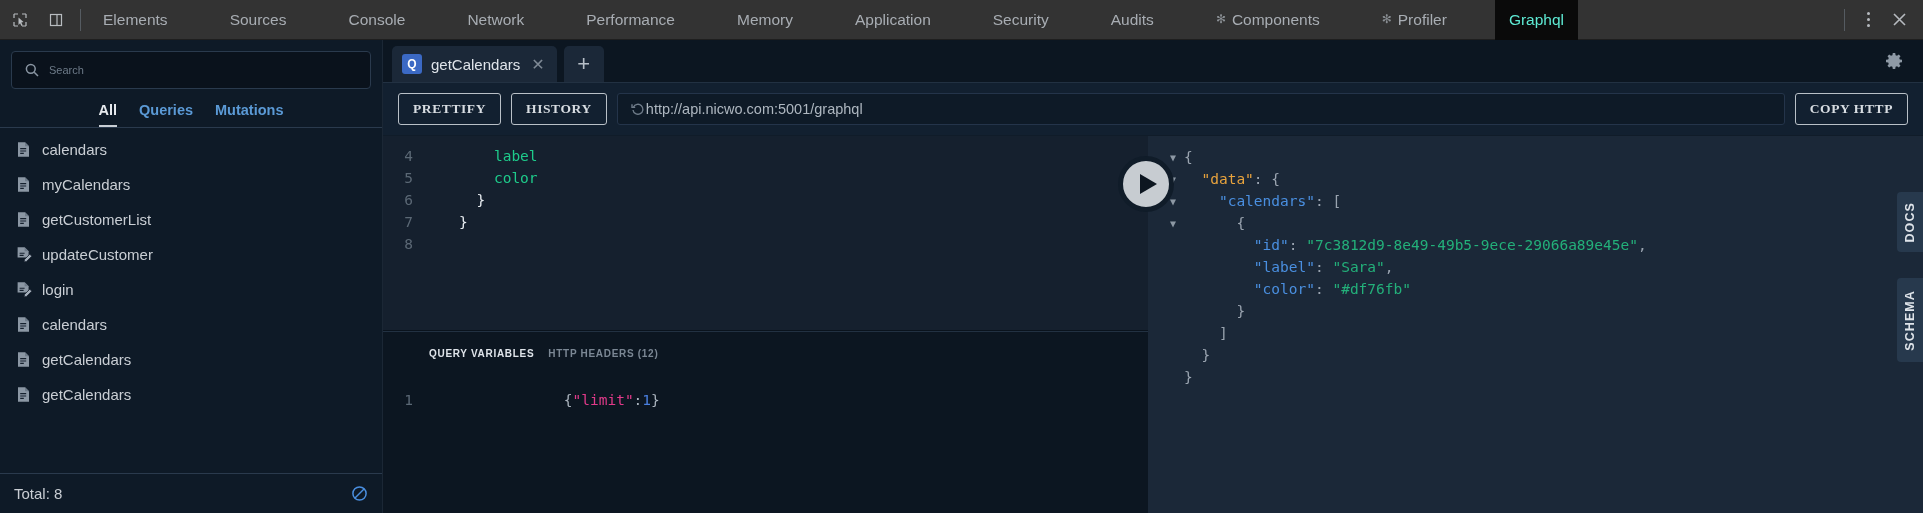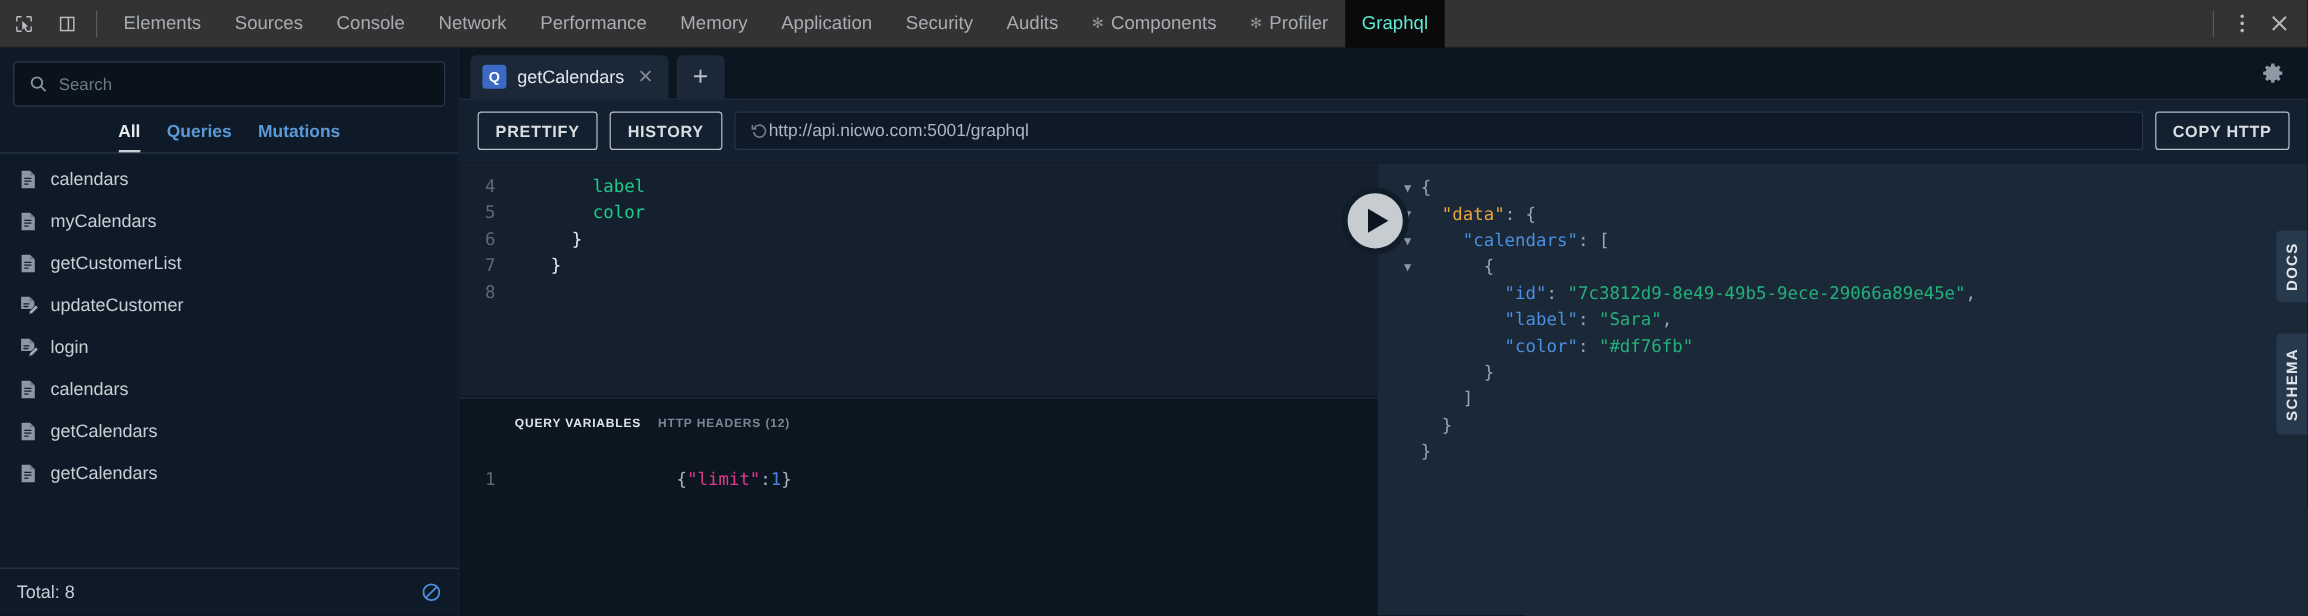--- a/index.html
+++ b/index.html
@@ -17,21 +17,21 @@
     background: #333333;
     display: flex; align-items: center;
     border-bottom: 1px solid #1f1f1f;
   }
   .dt-icon-btn {
     width: 32px; height: 34px; margin-left: 4px;
     display: flex; align-items: center; justify-content: center;
     color: #b8bcc0;
   }
   .dt-sep { width: 1px; height: 22px; background: #555b61; margin: 0 8px; }
-  .dt-tabs { display: flex; align-items: stretch; height: 40px; }
+  .dt-tabs { display: flex; align-items: stretch; height: 40px; gap: 34px; }
   .dt-tab {
     display: flex; align-items: center; gap: 5px;
     padding: 0 14px; height: 40px;
     color: #a8adb3; font-size: 15.5px; white-space: nowrap;
   }
   .dt-tab.active { background: #0a0a0a; color: #5eead4; }
   .dt-tab .dot {
     width: 11px; height: 11px; display: inline-block;
     color: #8a8f94; font-size: 12px; line-height: 11px;
   }
@@ -52,21 +52,21 @@
     display: flex; flex-direction: column;
   }
   .search-wrap { padding: 11px 11px 0 11px; }
   .search-box {
     height: 38px; background: #0a121c; border: 1px solid #2a3a4d; border-radius: 4px;
     display: flex; align-items: center; gap: 9px; padding: 0 12px;
   }
   .search-box .mag { width: 16px; height: 16px; flex: none; }
   .search-box input {
     flex: 1; background: transparent; border: none; outline: none;
-    color: #d2d8de; font-size: 14px; font-family: "Liberation Sans", sans-serif;
+    color: #d2d8de; font-size: 11px; font-family: "Liberation Sans", sans-serif;
   }
   .search-box input::placeholder { color: #6d7a88; }
 
   .filter-tabs {
     display: flex; justify-content: center; gap: 22px;
     padding: 13px 0 0 0; border-bottom: 1px solid #2a3a4d; font-weight: bold;
   }
   .filter-tab {
     font-size: 14.5px; color: #5b9ad6; padding-bottom: 7px;
     border-bottom: 2px solid transparent;
@@ -125,21 +125,21 @@
   .gq-toolbar {
     height: 54px; display: flex; align-items: center; gap: 10px;
     padding: 0 15px; background: #122030;
     border-top: 1px solid #223142; border-bottom: 1px solid #101c29;
   }
   .tbtn {
     height: 32px; padding: 0 14px; border: 1px solid #b9c0c7; border-radius: 3px;
     background: transparent; color: #d8dde2;
     font-size: 13.5px; font-weight: bold; letter-spacing: .6px;
     display: flex; align-items: center;
-    font-family: Liberation Sans, sans-serif;
+    font-family: Liberation Serif, serif;
   }
   .url-field {
     flex: 1; height: 32px; background: #0e1a27; border: 1px solid #24344a; border-radius: 3px;
     display: flex; align-items: center; gap: 0; padding: 0 12px;
     color: #aeb7c0; font-size: 14.5px;
   }
   .hist-icon { width: 16px; height: 16px; flex: none; }
 
   
   .gq-body { position: relative; height: 377px; display: flex; }

